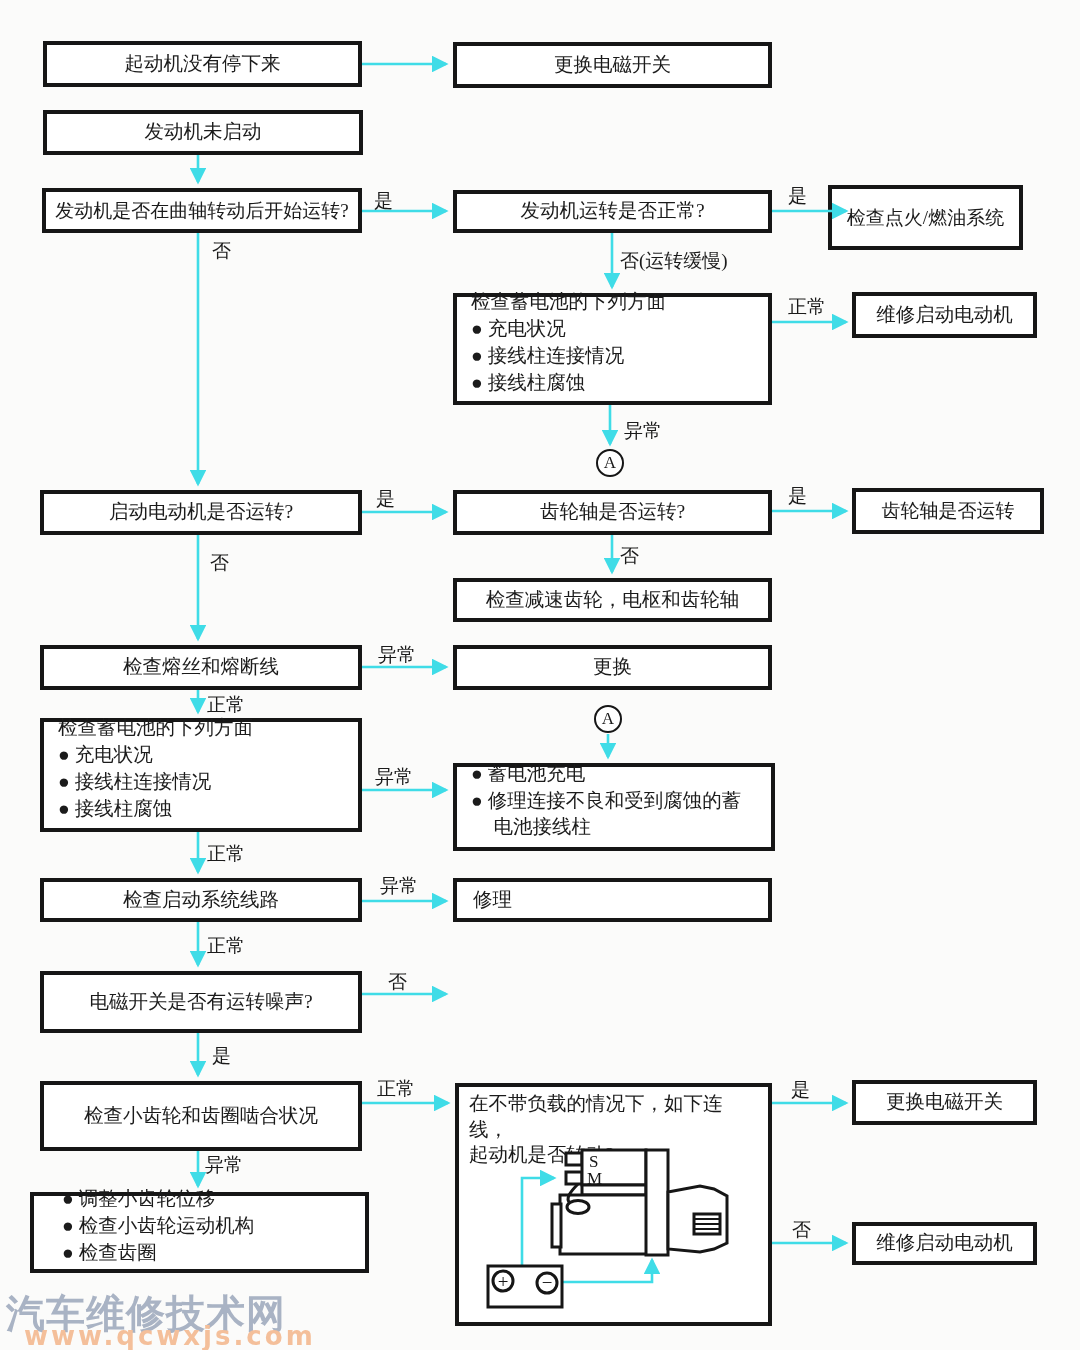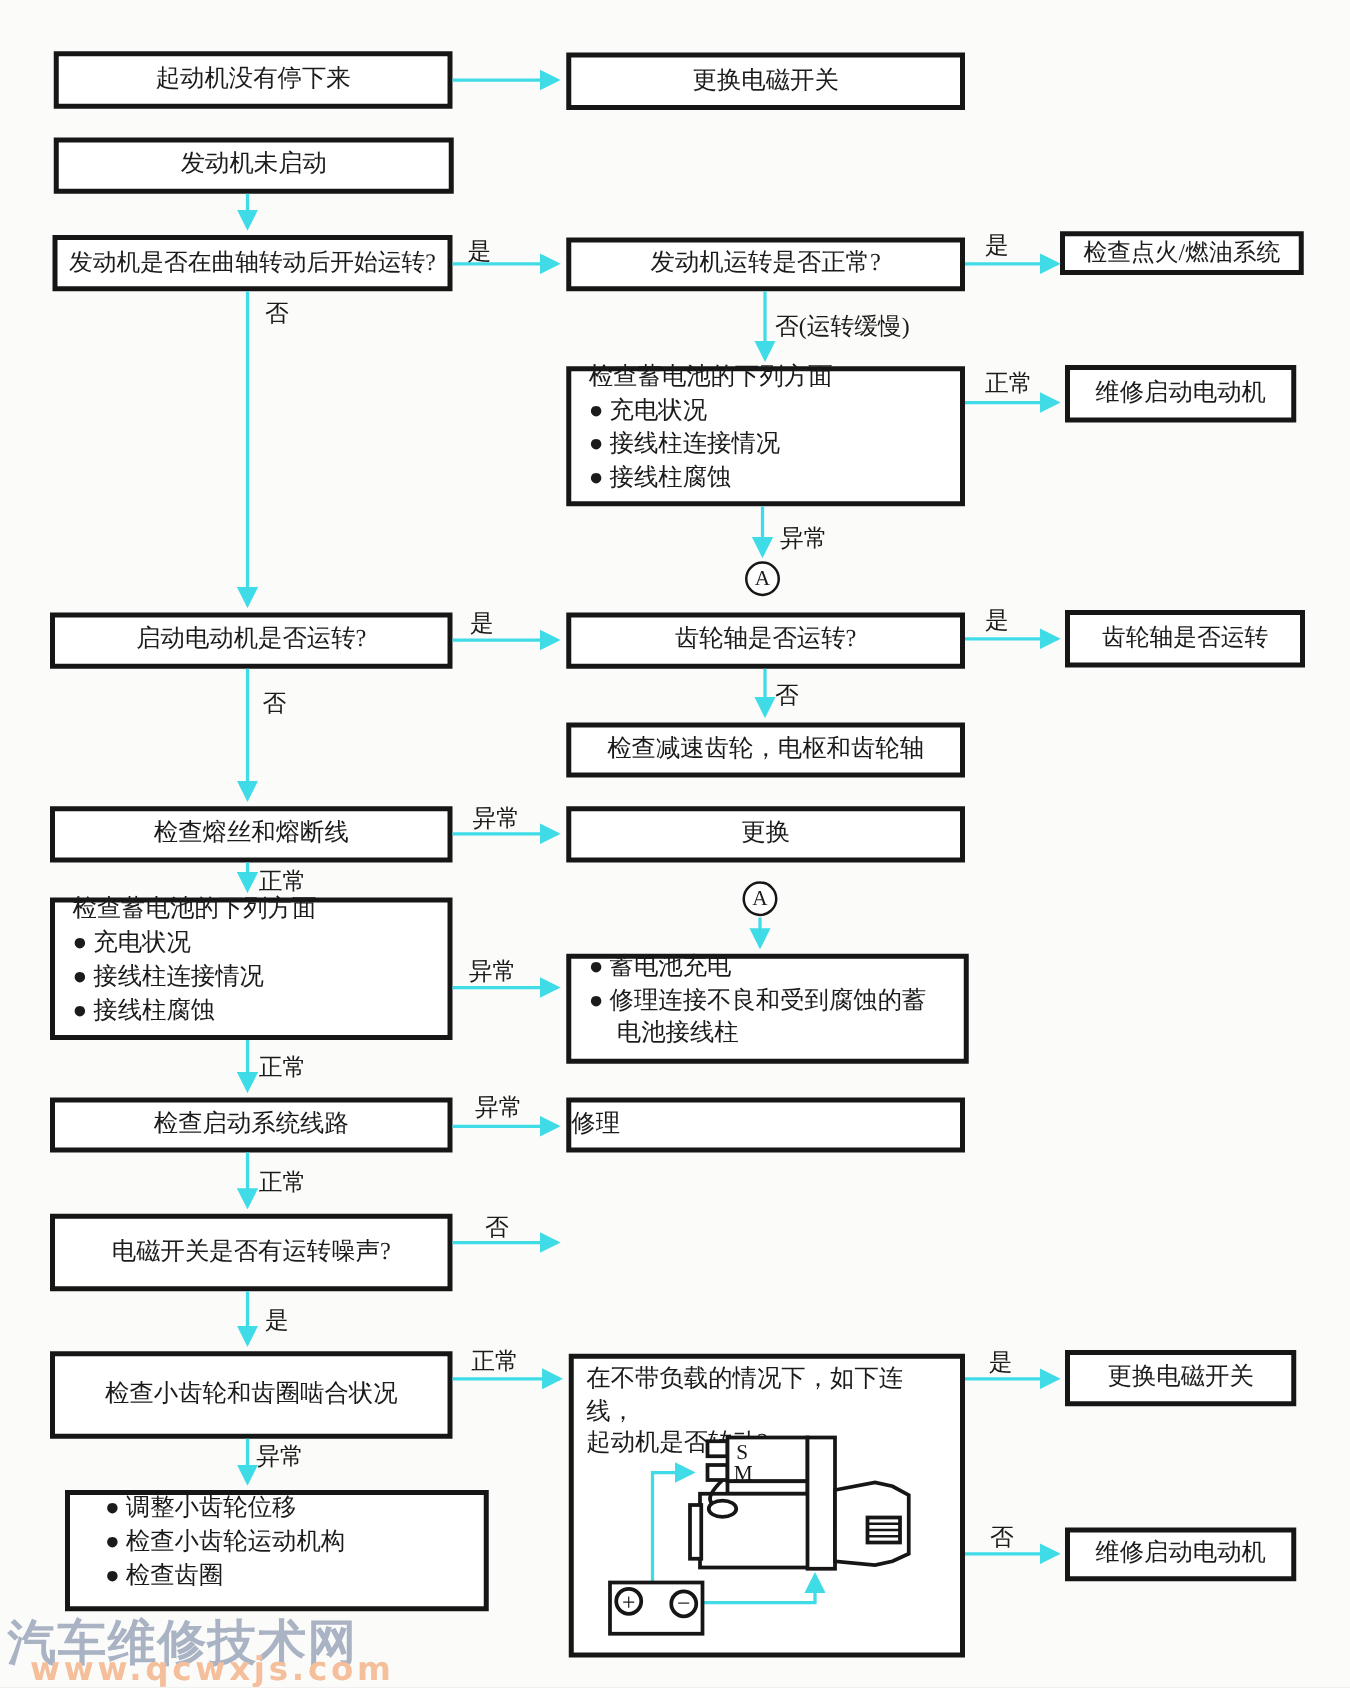--- a/index.html
+++ b/index.html
@@ -7,21 +7,21 @@
     position:relative;width:1080px;height:1350px;margin:0 auto;
     background:#fbfbfa;overflow:hidden;
     font-family:"Liberation Serif","DejaVu Serif",serif;color:#1b1b1b;
   }
   .wires{position:absolute;left:0;top:0;z-index:5;pointer-events:none;}
   .box{
     position:absolute;box-sizing:border-box;background:#fff;border:4px solid #161616;
     display:flex;align-items:center;justify-content:center;text-align:center;
     font-size:19.5px;line-height:1.25;z-index:2;
   }
-  .box--left{justify-content:flex-start;text-align:left;}
+  .box--left{justify-content:flex-start;text-align:left;padding-left:16px;}
   .box--col{flex-direction:column;align-items:flex-start;justify-content:center;
     text-align:left;padding:6px 8px 18px 14px;}
   .btitle{font-size:19.5px;line-height:1.35;}
   ul.blist{margin:0;padding:0;list-style:none;font-size:19.5px;}
   ul.blist li{padding-left:1.15em;text-indent:-1.15em;line-height:1.38;}
   ul.blist li::before{content:"● ";}
   ul.blist--sp li::before{content:"●  ";}
   .lbl{position:absolute;font-size:19px;z-index:6;white-space:nowrap;}
   .conn{
     position:absolute;width:28px;height:28px;box-sizing:border-box;
@@ -128,21 +128,21 @@
     </div>
 
   <div class="box" style="left:42px;top:188px;width:320px;height:45px;font-size:19px">
     <span>发动机是否在曲轴转动后开始运转?</span>
     </div>
 
   <div class="box" style="left:453px;top:190px;width:319px;height:43px">
     <span>发动机运转是否正常?</span>
     </div>
 
-  <div class="box" style="left:848px;top:185px;width:195px;height:35px;font-size:19px">
+  <div class="box" style="left:828px;top:185px;width:195px;height:65px;font-size:19px">
     <span>检查点火/燃油系统</span>
     </div>
 
   <div class="box box--col" style="left:453px;top:293px;width:319px;height:112px">
     <div class="btitle">检查蓄电池的下列方面</div>
     <ul class="blist">
       <li>充电状况</li>
       <li>接线柱连接情况</li>
       <li>接线柱腐蚀</li>
     </ul>
@@ -216,21 +216,21 @@
   <div class="box" style="left:40px;top:1081px;width:322px;height:70px">
     <span>检查小齿轮和齿圈啮合状况</span>
     </div>
 
   <div class="box" style="left:455px;top:1083px;width:317px;height:243px"></div>
   <div class="uLines">
     <div>在不带负载的情况下，如下连线，</div>
     <div>起动机是否转动?</div>
   </div>
 
-  <div class="box box--col" style="left:52px;top:1192px;width:339px;height:97px;padding-left:28px">
+  <div class="box box--col" style="left:30px;top:1192px;width:339px;height:81px;padding-left:28px">
     <ul class="blist blist--sp">
       <li>调整小齿轮位移</li>
       <li>检查小齿轮运动机构</li>
       <li>检查齿圈</li>
     </ul>
   </div>
 
   <div class="box" style="left:852px;top:1080px;width:185px;height:45px">
     <span>更换电磁开关</span>
     </div>

